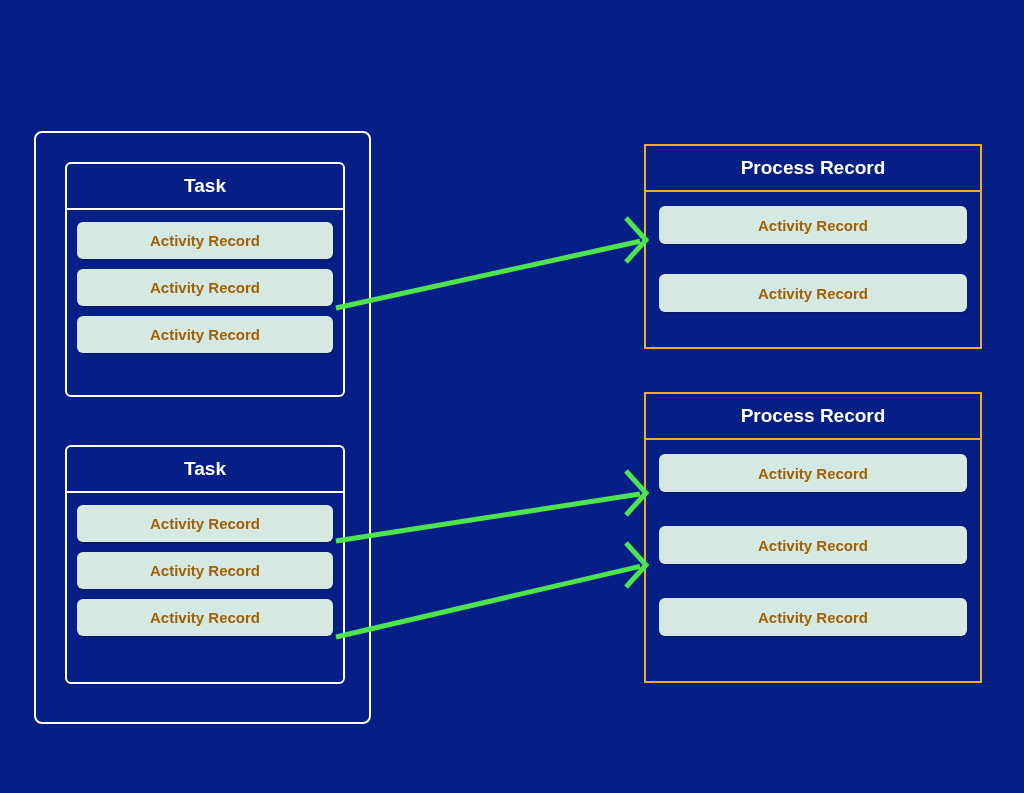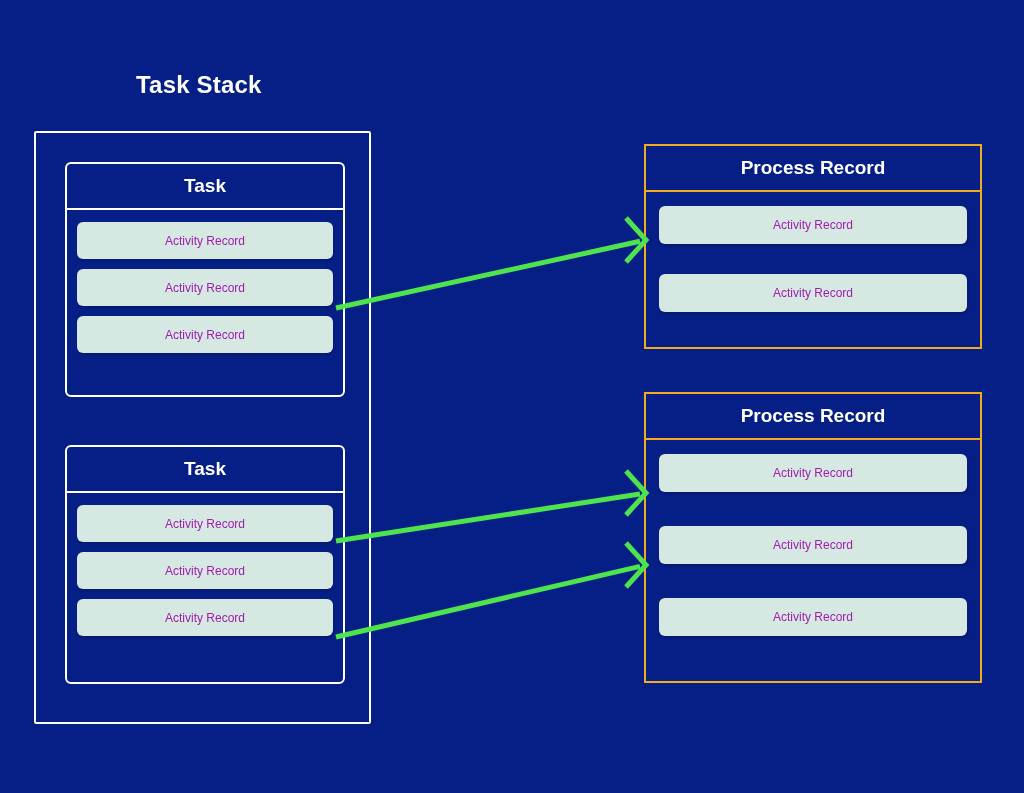--- a/index.html
+++ b/index.html
@@ -30,21 +30,21 @@
 
   
   .task-stack-outer {
     position: absolute;
     left: 34px;
     top: 131px;
     width: 337px;
     height: 593px;
     border: 2px solid #ffffff;
     box-sizing: border-box;
-    border-radius: 2px;
+    border-radius: 8px;
   }
 
   
   .task-box {
     position: absolute;
     left: 63px;
     width: 280px;
     border: 2px solid #ffffff;
     box-sizing: border-box;
     border-radius: 6px;
@@ -77,23 +77,23 @@
     background: #d5e8e2;
     border-radius: 6px;
     display: flex;
     align-items: center;
     justify-content: center;
     margin-bottom: 10px;
     box-shadow: 1px 2px 2px rgba(0,0,0,0.18);
   }
   .activity-record:last-child { margin-bottom: 0; }
   .activity-record-label {
-    font-size: 12px;
-    font-weight: normal;
-    color: #a21caf;
+    font-size: 15px;
+    font-weight: bold;
+    color: #a16207;
     white-space: nowrap;
   }
 
   
   .process-box {
     position: absolute;
     left: 644px;
     width: 338px;
     border: 2px solid #f0ab1e;
     box-sizing: border-box;
@@ -131,21 +131,20 @@
     width: 1024px;
     height: 793px;
     pointer-events: none;
   }
 </style>
 </head>
 <body>
 
 <div id="canvas">
 
-  <div class="page-title">Task Stack</div>
 
   <div class="task-stack-outer">
 
     <div class="task-box task-1" style="left:29px; top:29px;">
       <div class="task-header">
         <span class="task-header-label">Task</span>
       </div>
       <div class="task-body">
         <div class="activity-record">
           <span class="activity-record-label">Activity Record</span>

